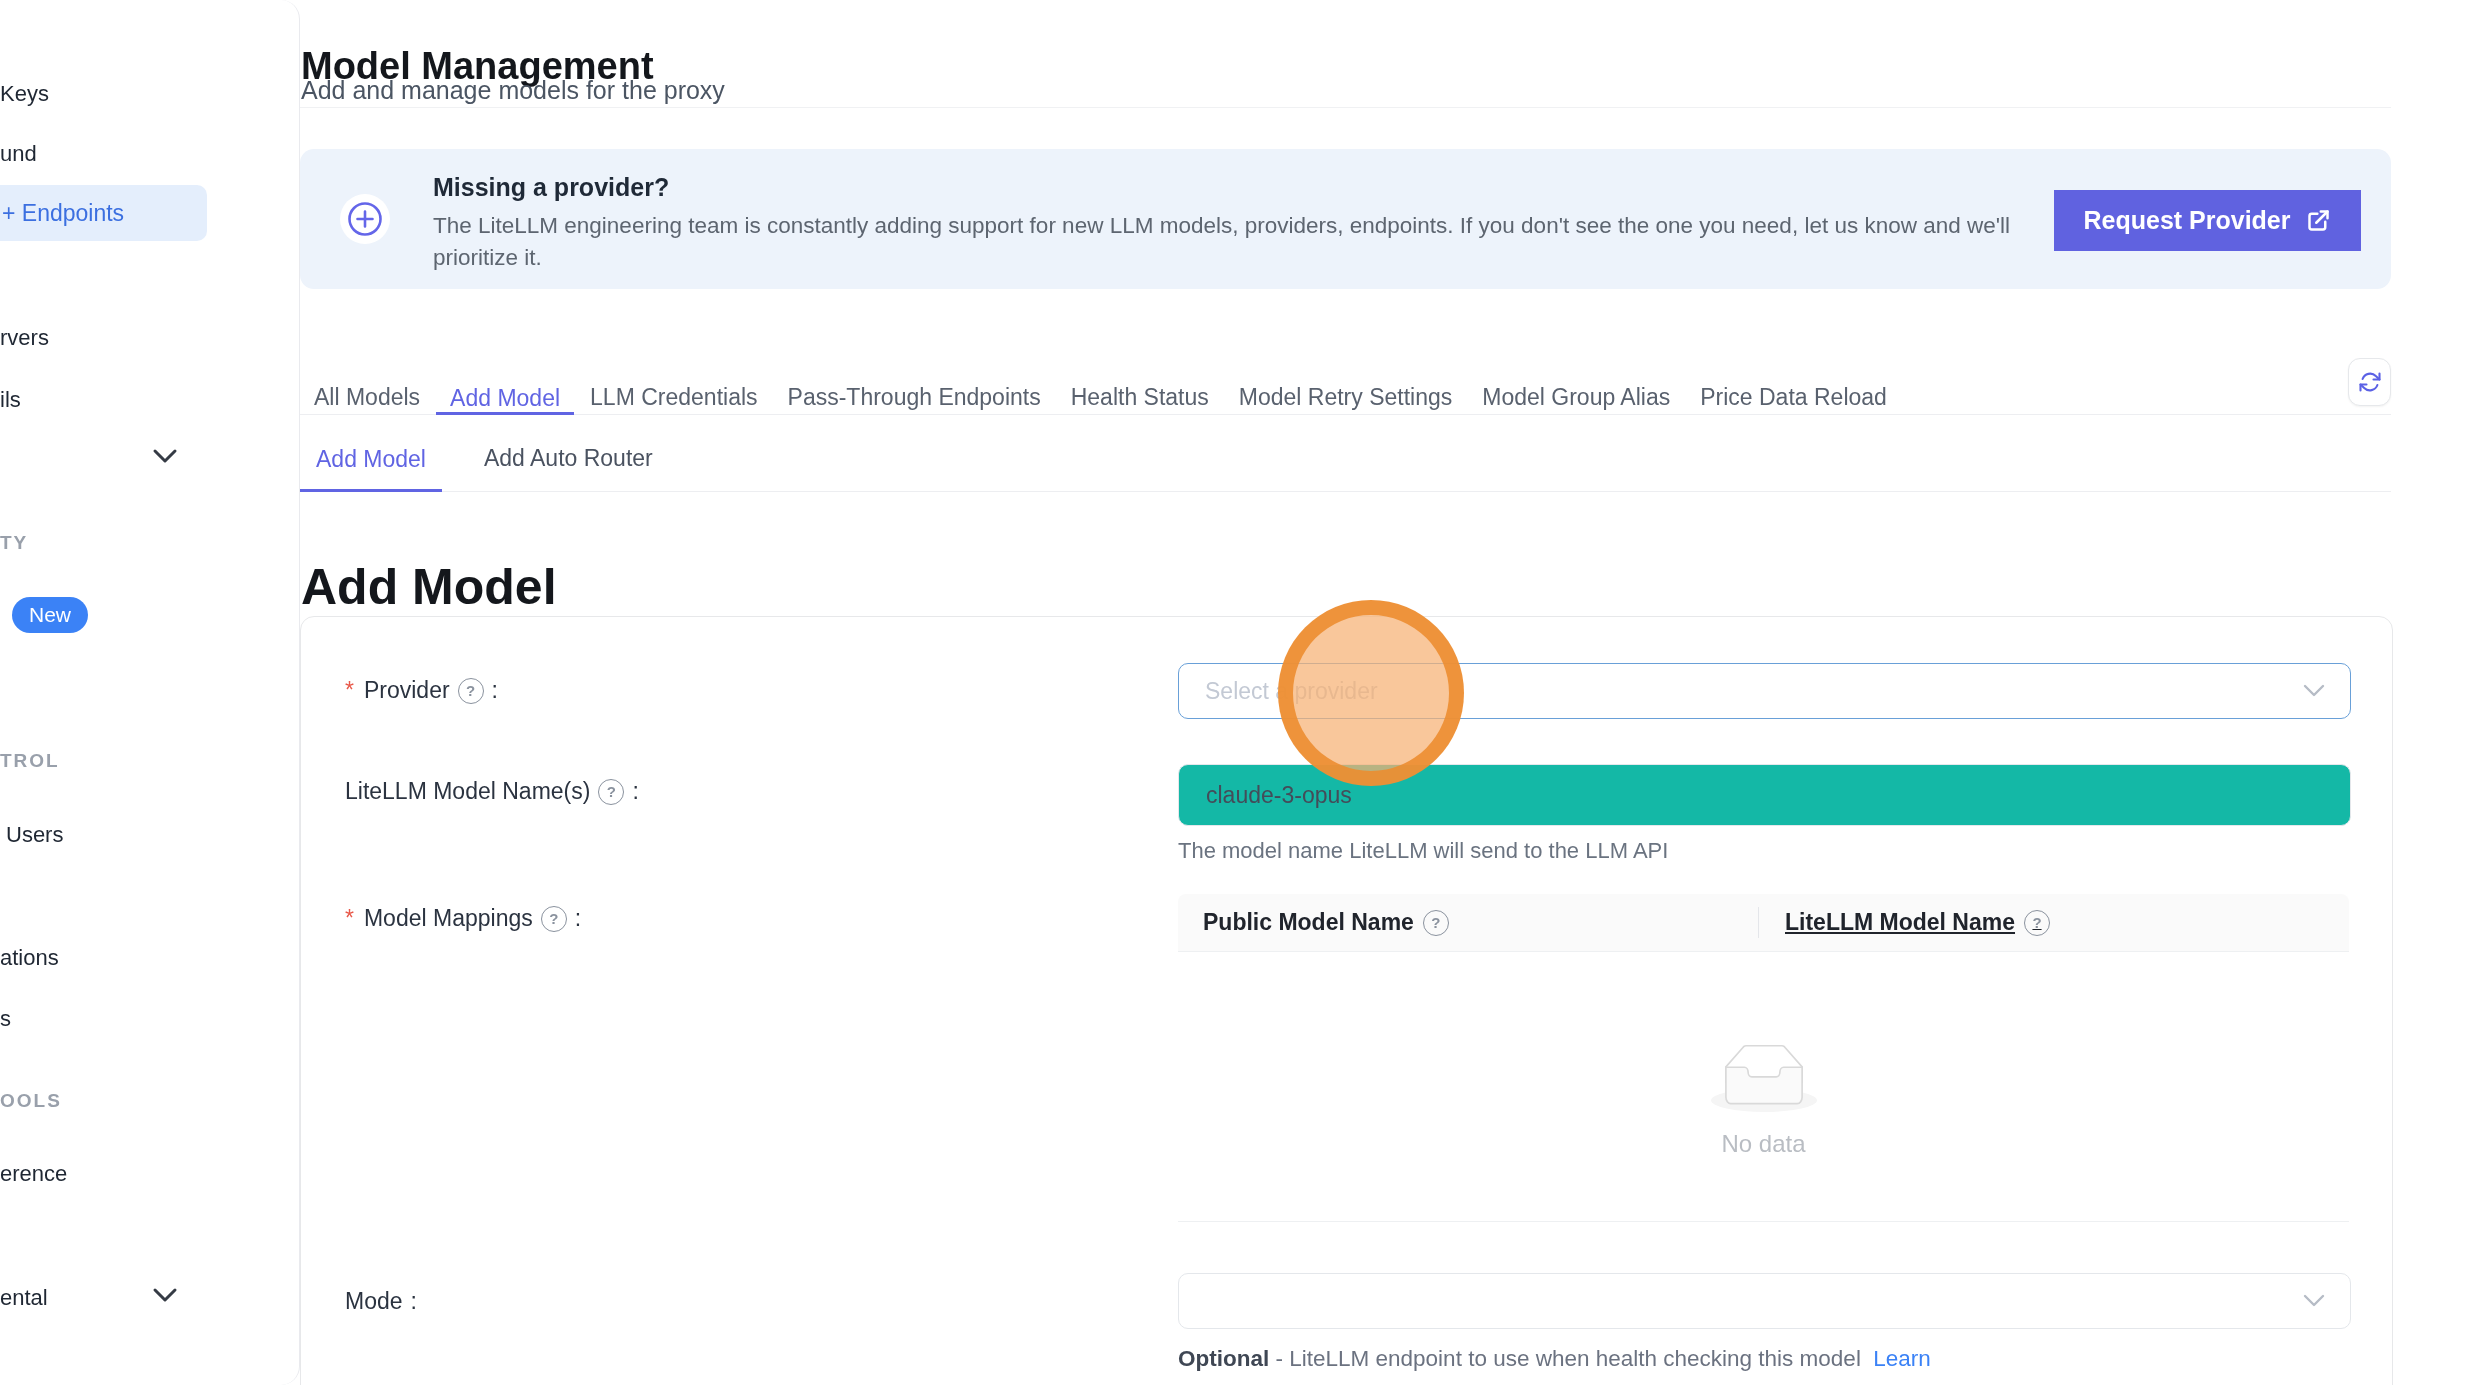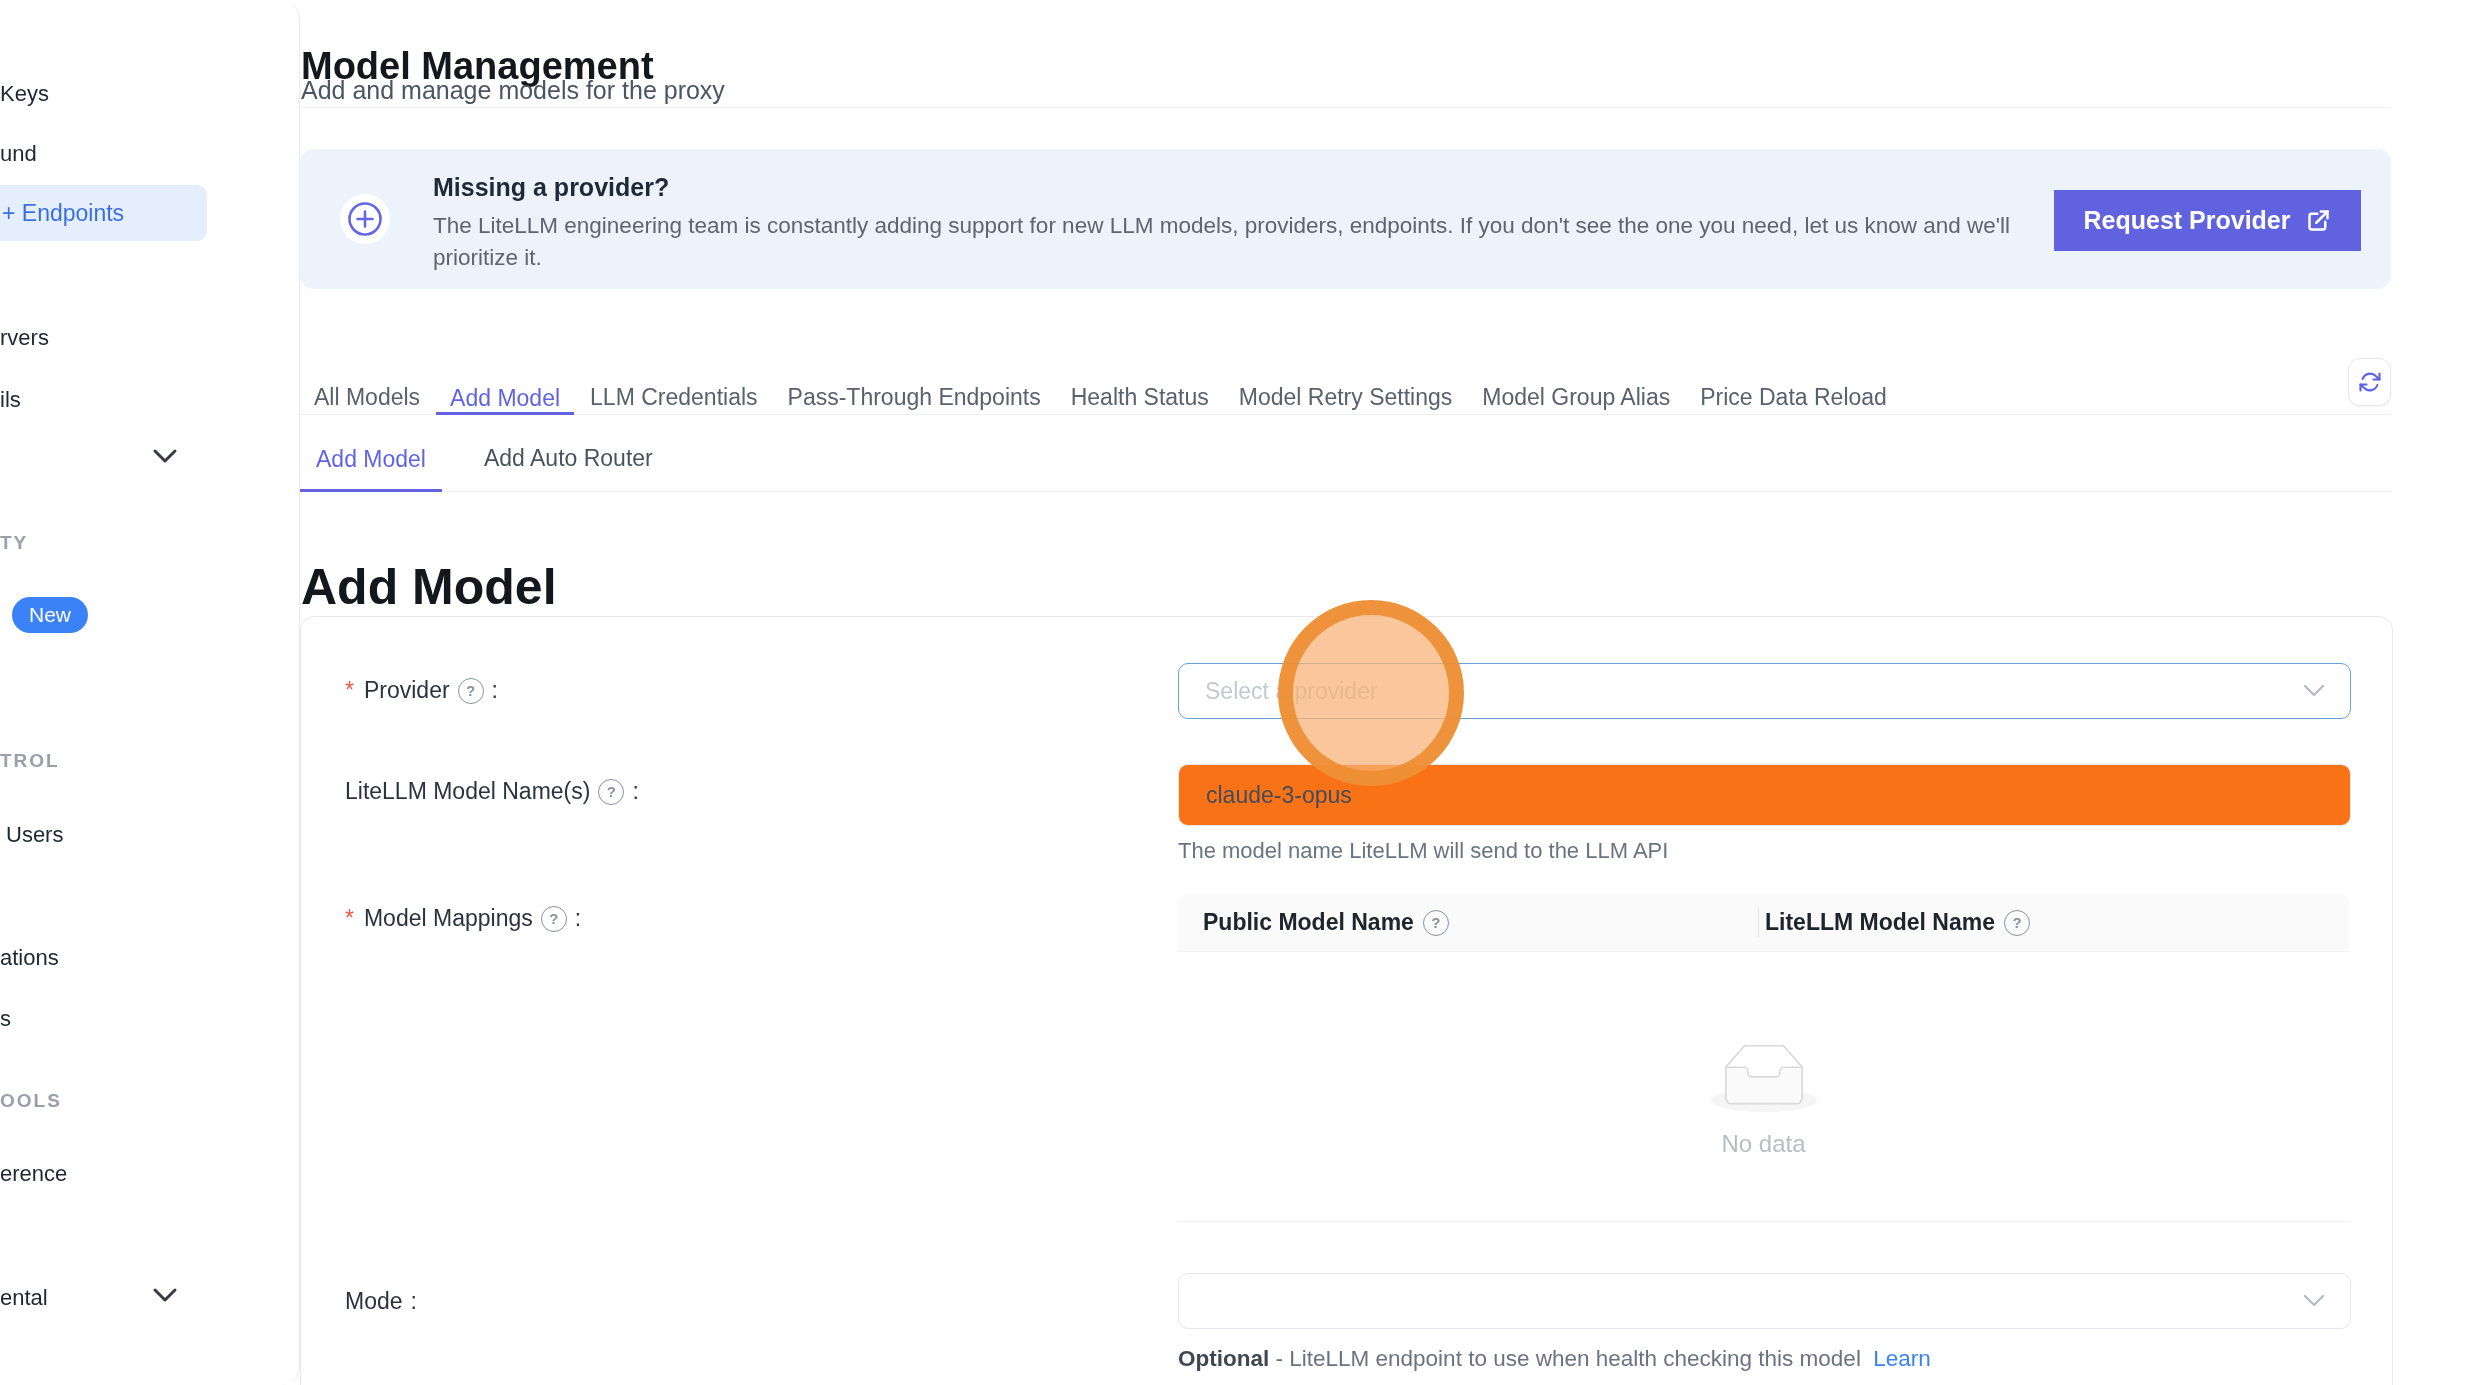--- a/index.html
+++ b/index.html
@@ -59,30 +59,30 @@
   .qicon::before{content:"?";}
   .colon{color:#2b3340;}
 
   .select{position:absolute;left:877px;width:1171px;background:#fff;border-radius:10px;display:flex;align-items:center;}
   .sel-provider{top:46px;height:54px;border:1.5px solid #69a0d8;}
   .sel-mode{top:656px;height:54px;border:1.5px solid #e4e7eb;}
   .placeholder{margin-left:26px;font-size:23px;color:#c3c9d4;}
   .sel-arrow{position:absolute;right:24px;top:50%;transform:translateY(-50%);}
 
   .text-input{position:absolute;left:877px;top:147px;width:1171px;height:60px;border:1.5px solid #e4e7eb;border-radius:10px;
-              display:flex;align-items:center;background:#f97316;}
+              display:flex;align-items:center;background:#14b8a6;}
   .text-input span{margin-left:27px;font-size:23px;color:#444c59;}
   .help{position:absolute;left:877px;font-size:22px;color:#6a7380;white-space:nowrap;}
 
   .map-table{position:absolute;left:877px;top:277px;width:1171px;height:327px;border-bottom:1px solid #eef0f2;}
   .map-head{position:absolute;left:0;top:0;width:1171px;height:57px;background:#fafafa;border-radius:8px 8px 0 0;
             border-bottom:1px solid #eef0f2;display:flex;align-items:center;}
   .map-col{display:flex;align-items:center;gap:9px;font-size:23px;font-weight:700;color:#20242c;}
   .map-col1{width:580px;padding-left:25px;box-sizing:border-box;}
-  .map-col2{padding-left:7px;}
+  .map-col2{padding-left:27px;text-decoration:underline;}
   .col-divider{position:absolute;left:580px;top:13px;width:1px;height:31px;background:#e4e6ea;}
   .empty-wrap{position:absolute;left:0;top:150px;width:1171px;text-align:center;}
   .empty-text{margin-top:14px;font-size:24px;color:#b9bdc3;}
 
   .mode-help{position:absolute;left:877px;top:729px;font-size:22.5px;color:#6b7280;white-space:nowrap;}
   .mode-help b{color:#3f4754;font-weight:700;}
   .mode-help a{color:#3b82f6;text-decoration:none;margin-left:6px;}
 
   .click-circle{position:absolute;left:1278px;top:600px;width:156px;height:156px;border-radius:50%;
                 background:rgba(246,178,116,0.72);border:15px solid rgba(237,140,47,0.88);z-index:50;pointer-events:none;}

